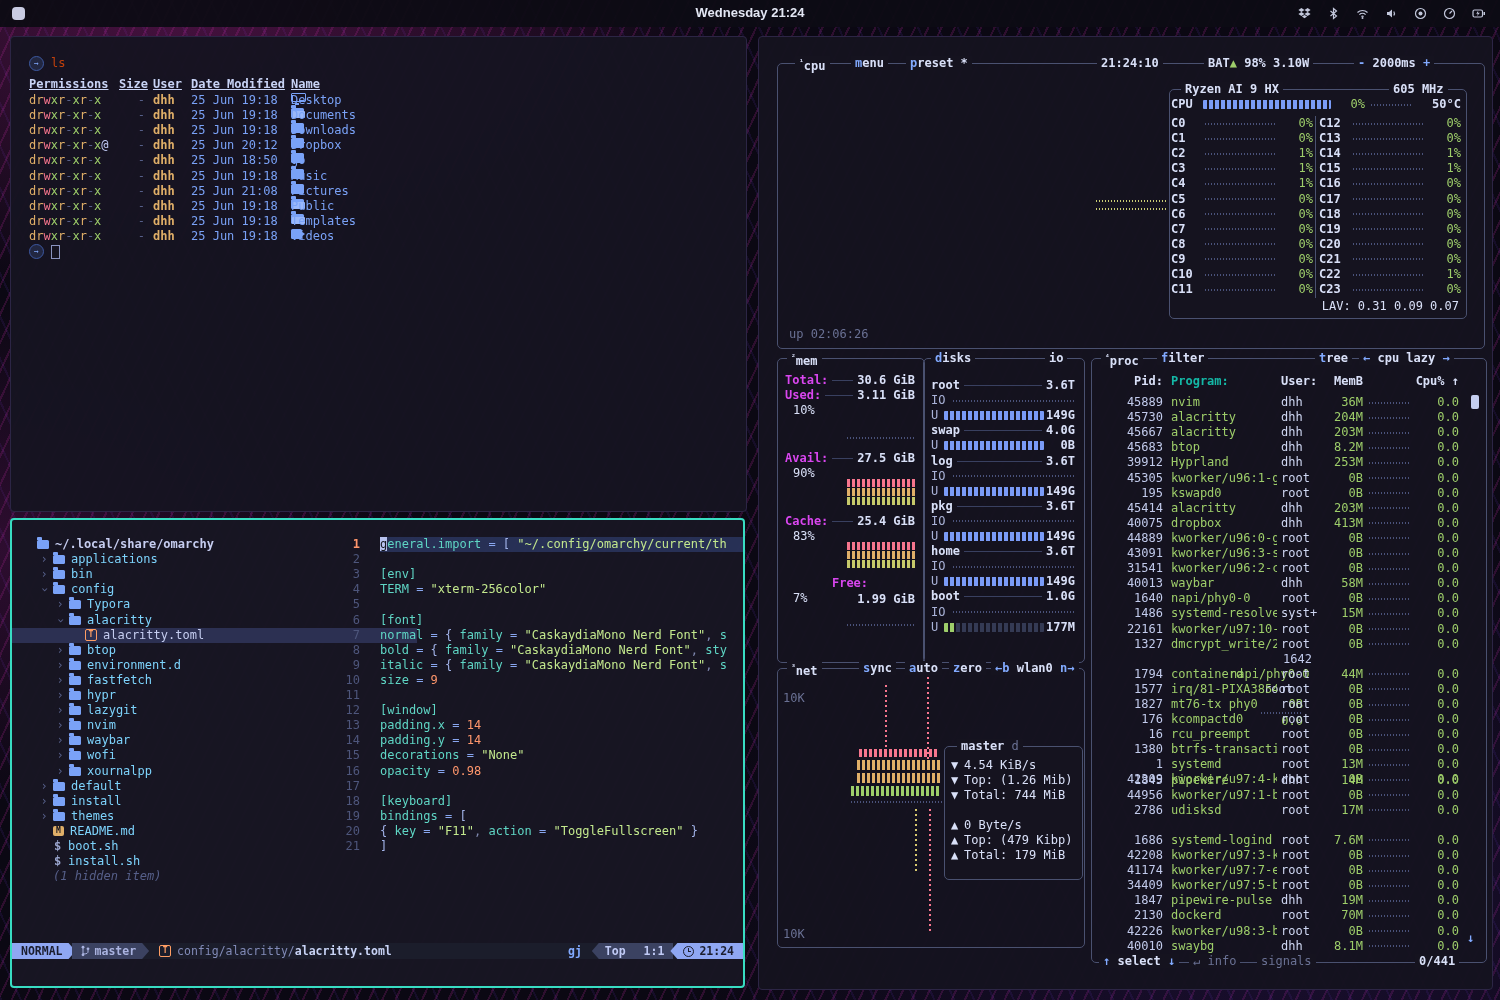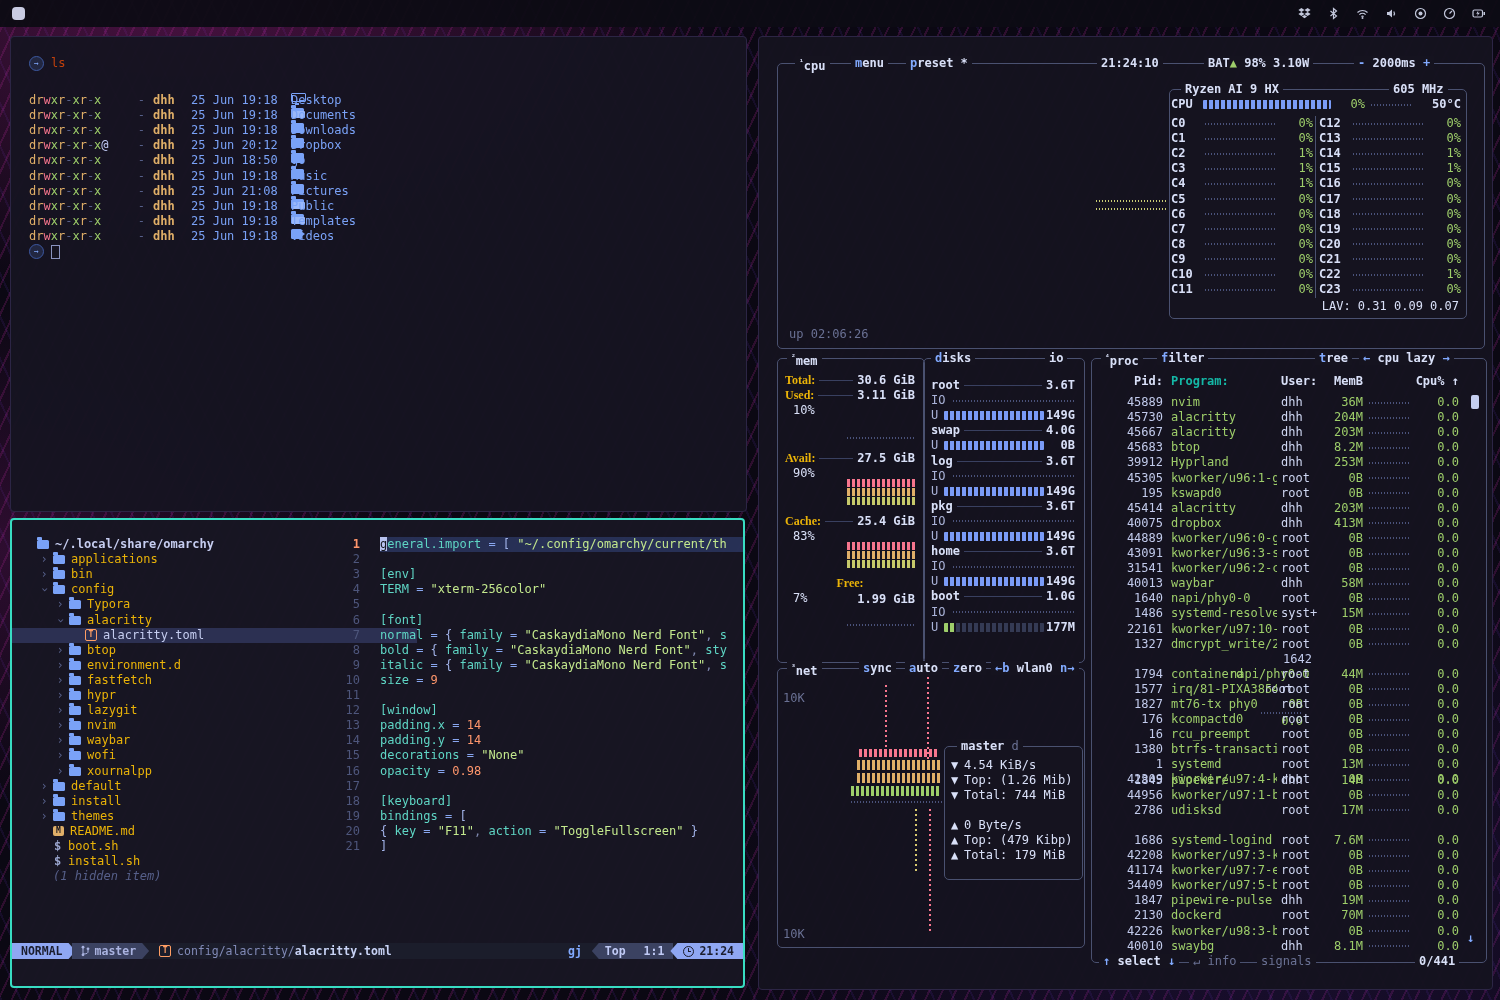--- a/index.html
+++ b/index.html
@@ -57,21 +57,21 @@
   .tree-row.sel{background:#2c3052;}
   .tree-row.sel .tlab{color:#c5cdf0;}
   .chev{display:inline-block;width:8px;color:#565f89;margin-right:5px;flex:none;text-align:center;}
   .chev.open{transform:rotate(90deg);}
   .tfold{width:12px;height:9px;background:#7aa2f7;border-radius:1.5px;position:relative;display:inline-block;flex:none;margin-right:6px;}
   .tfold::before{content:"";position:absolute;top:-3px;left:0;width:5px;height:3px;background:#7aa2f7;border-radius:1px 1px 0 0;}
   .ti{display:inline-block;flex:none;margin-right:6px;text-align:center;}
   .ti-toml{width:10px;height:10px;border:1px solid #ff9e64;color:#ff9e64;border-radius:2px;font-size:8px;line-height:10px;font-weight:bold;}
   .ti-md{width:11px;height:10px;background:#e0af68;color:#17151f;border-radius:2px;font-size:8px;line-height:10px;font-weight:bold;}
   .ti-sh{color:#9aa5ce;font-weight:bold;width:9px;}
-  .tlab{color:#eab308;white-space:nowrap;}
+  .tlab{color:#7dd3fc;white-space:nowrap;}
   .tlab.rootlab{color:#c6cdf0;font-weight:bold;}
   .tlab.note{color:#565f89;font-style:italic;}
   .lnum{position:absolute;left:324px;width:24px;text-align:right;color:#4e567c;}
   .lnum.cur{color:#ff966c;font-weight:bold;}
   .code-row{position:absolute;left:368px;right:0;height:15px;white-space:pre;}
   .code-row.hl{background:rgba(64,90,162,.40);}
   .ck{color:#5fd6c5;} .csec{color:#5fd6c5;} .co{color:#89a7f0;} .cs{color:#c3e88d;}
   .cn{color:#ff966c;} .cp{color:#a3b4ea;} .cc{color:#8089b0;}
   .cur-block{background:#b8c2ef;color:#15161e;}
   
@@ -110,21 +110,21 @@
   .core-graph{flex:1;margin:0 6px;}
   .core-pct{width:30px;text-align:right;color:#9ece6a;flex:none;}
   #cpu-divider{position:absolute;left:556px;top:79px;width:0;height:182px;border-left:1px solid #4a5170;}
   .meter{height:9px;border-radius:1px;background:repeating-linear-gradient(90deg,#7a9bf7 0 4px,transparent 4px 6px);}
   .meter.green-low{background:
       repeating-linear-gradient(90deg,#9ece6a 0 4px,transparent 4px 6px),
       repeating-linear-gradient(90deg,#343a54 0 4px,transparent 4px 6px);
     background-size:12px 100%,100% 100%;background-repeat:no-repeat,repeat;}
   .fillline{flex:1;border-top:1px solid #394060;margin:0 4px;}
   .memrow{width:130px;}
-  .memrow .lab{font-weight:bold;color:#eab308;font-family:Liberation Serif, serif;}
+  .memrow .lab{font-weight:bold;color:#d946ef;}
   .memrow .val{font-weight:bold;color:#d9e0f8;margin-left:auto;}
   .blockrow{height:8px;margin-bottom:1px;}
   .bk-red{background:repeating-linear-gradient(90deg,#f7768e 0 3px,transparent 3px 5px);}
   .bk-yel{background:repeating-linear-gradient(90deg,#e0af68 0 3px,transparent 3px 5px);}
   .bk-oli{background:repeating-linear-gradient(90deg,#c6c96a 0 3px,transparent 3px 5px);}
   .bk-grn{background:repeating-linear-gradient(90deg,#9ece6a 0 3px,transparent 3px 5px);}
   .vdots-red{background:repeating-linear-gradient(180deg,#f7768e 0 2px,transparent 2px 5px);width:2px;position:absolute;}
   .vdots-yel{background:repeating-linear-gradient(180deg,#d7c86e 0 2px,transparent 2px 5px);width:2px;position:absolute;}
   .dkrow{width:144px;}
   .dkrow .lab{font-weight:bold;color:#d9e0f8;}
@@ -144,20 +144,21 @@
   .nsrow{width:122px;color:#d9e0f8;}
   .nsrow .arr{width:13px;flex:none;}
 </style>
 </head>
 <body>
 
 <div id="screen">
 
   <div id="topbar">
     <div id="ws-dot"></div>
+    <div id="bar-title">Wednesday 21:24</div>
     <div id="tray">
       <span>
           <svg width="13" height="13" viewBox="0 0 13 13">
             <path fill="#c3c8dc" d="M3.4 1 6.5 3 3.4 5 .4 3zM9.6 1l3 2-3 2-3.1-2zM3.4 5l3.1 2-3.1 2-3-2zM9.6 5l3 2-3 2-3.1-2zM3.9 9.6 6.5 11.3 9.1 9.6 6.5 8z"></path>
           </svg>
         </span>
       <span>
           <svg width="13" height="13" viewBox="0 0 13 13">
             <path fill="none" stroke="#c3c8dc" stroke-width="1.2" d="M3.5 4l6 5-3 2.5v-10l3 2.5-6 5"></path>
           </svg>
@@ -195,20 +196,27 @@
         </span>
     </div>
   </div>
 
   <div id="win-ls" class="win">
     <div class="prompt-row" style="top:19px">
       <span class="pr-circle">
           <span>→</span>
         </span>
       <span style="color:#c2410c">ls</span>
+    </div>
+    <div id="ls-head" style="position:absolute;left:18px;top:40px;width:705px;height:15px">
+      <span style="left:0">Permissions</span>
+      <span style="left:90px">Size</span>
+      <span style="left:124px">User</span>
+      <span style="left:162px">Date Modified</span>
+      <span style="left:262px">Name</span>
     </div>
     <div id="ls-rows">
         <div class="ls-row" style="top: 56px;">
           <span class="ls-perm"><span class="cd">d</span><span class="cr">r</span><span class="cw">w</span><span class="cx">x</span><span class="cr">r</span><span class="cdash">-</span><span class="cx">x</span><span class="cr">r</span><span class="cdash">-</span><span class="cx">x</span></span>
           <span class="ls-size">-</span>
           <span class="ls-user">dhh</span>
           <span class="ls-date">25 Jun 19:18</span>
           <span class="ls-name">
             <span class="lsi lsi-desktop"></span>
             <span>Desktop</span>

